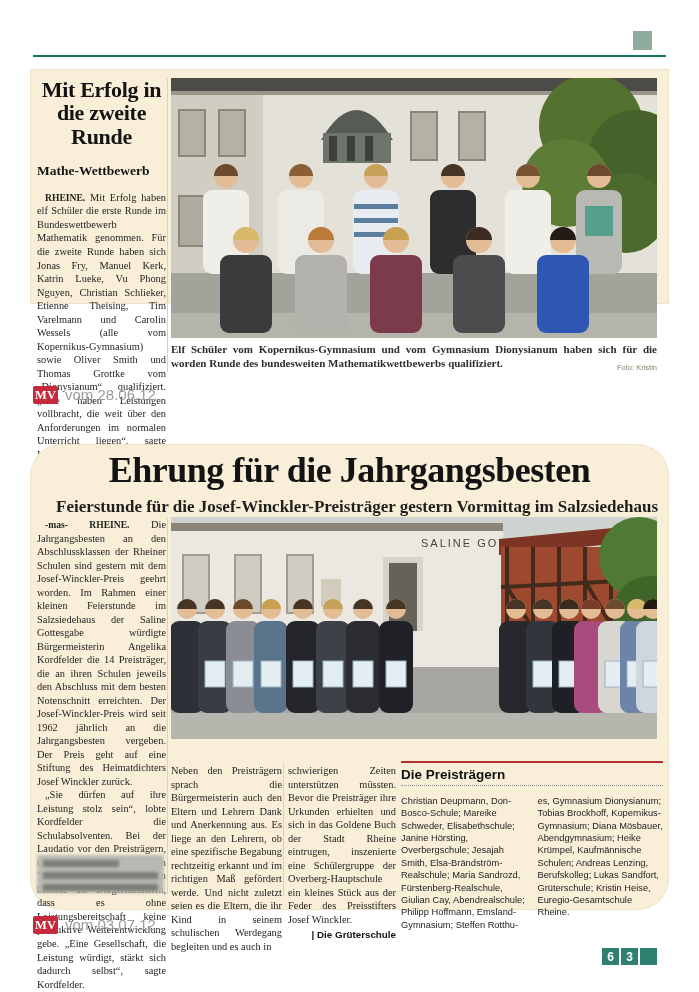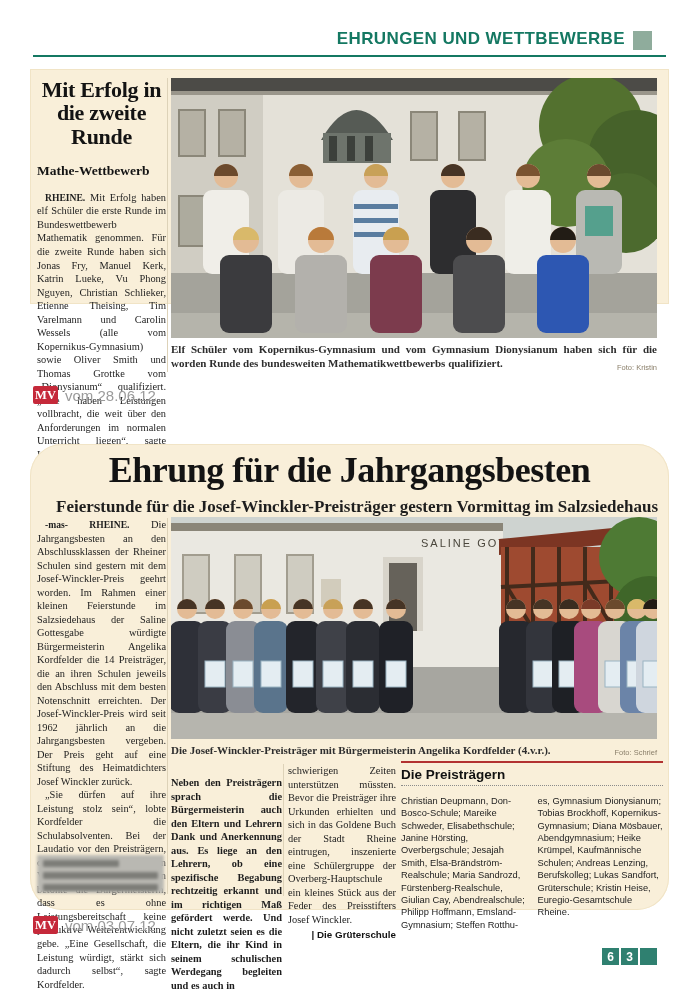--- a/index.html
+++ b/index.html
@@ -33,21 +33,21 @@
   .photo2{left:141px;top:73px;width:486px;height:222px;}
 
   .caption{position:absolute;font-size:11px;font-weight:bold;color:#2e2e2e;line-height:1.3;
     text-align:justify;}
   .caption1{left:141px;top:273px;width:486px;height:32px;}
   .caption2{left:141px;top:299px;width:486px;height:16px;text-align:left;}
   .credit{position:absolute;right:0;bottom:1px;font-size:7.5px;font-weight:normal;color:#8a7f6a;
     font-family:"Liberation Sans",sans-serif;}
 
   
-  .mv-row{position:absolute;left:33px;display:flex;align-items:flex-end;gap:7px;
+  .mv-row{position:absolute;left:33px;display:flex;align-items:flex-start;gap:7px;
     font-family:"Liberation Sans",sans-serif;}
   .mv1{top:386px;} .mv2{top:916px;}
   .mv-badge{width:25px;height:18px;background:#c5293a;color:#fff;font-family:"Liberation Serif",serif;
     font-weight:bold;font-size:12.5px;display:flex;align-items:center;justify-content:center;
     border-radius:2px;}
   .mv-date{font-size:15px;color:#9b9b9b;}
 
   
   .art2-headline{position:absolute;top:5px;left:0;width:100%;text-align:center;font-size:36px;
     font-weight:bold;color:#131313;letter-spacing:-.5px;}
@@ -75,21 +75,20 @@
   
   .footer-pages{position:absolute;right:42px;top:948px;display:flex;gap:2px;}
   .pagebox{width:17px;height:17px;background:#2f8070;color:#fff;font-family:"Liberation Sans",sans-serif;
     font-weight:bold;font-size:12px;display:flex;align-items:center;justify-content:center;}
 </style>
 </head>
 <body>
 
 <div class="page">
 
-  <div class="header-title">EHRUNGEN UND WETTBEWERBE</div>
   <div class="header-square"></div>
   <div class="header-rule"></div>
 
   <div class="clip art1">
     <div class="art1-col">
       <div class="art1-headline">Mit Erfolg in die zweite Runde</div>
       <div class="art1-subhead">Mathe-Wettbewerb</div>
       <p class="art-body indent"><span class="lead">RHEINE.</span><span> Mit Erfolg haben elf Schüler die erste Runde im Bundeswettbewerb Mathematik genommen. Für die zweite Runde haben sich Jonas Fry, Manuel Kerk, Katrin Lueke, Vu Phong Nguyen, Christian Schlieker, Etienne Theising, Tim Varelmann und Carolin Wessels (alle vom Kopernikus-Gymnasium) sowie Oliver Smith und Thomas Grottke vom „Dionysianum“ qualifiziert. „Alle haben Leistungen vollbracht, die weit über den Anforderungen im normalen Unterricht liegen“, sagte Lehrer Gert Broelemann.</span></p>
     </div>
     <div class="vrule" style="left:137px;top:9px;height:294px;"></div>
@@ -285,27 +284,23 @@
             <circle cx="466" cy="92" r="10" fill="#e3bb95"></circle>
             <path d="M 456 92 a 10 10 0 0 1 20 0 z" fill="#d9b96a"></path>
             <rect x="456" y="144" width="20" height="26" fill="#e4edf2" stroke="#9ab4c2"></rect>
             <rect x="465" y="104" width="34" height="92" rx="9" fill="#cfd6de"></rect>
             <circle cx="482" cy="92" r="10" fill="#e3bb95"></circle>
             <path d="M 472 92 a 10 10 0 0 1 20 0 z" fill="#221c15"></path>
             <rect x="472" y="144" width="20" height="26" fill="#e4edf2" stroke="#9ab4c2"></rect>
           </g>
       </svg>
     </div>
-    <div class="caption caption2">
-      <span>Die Josef-Winckler-Preisträger mit Bürgermeisterin Angelika Kordfelder (4.v.r.).</span>
-      <span class="credit">Foto: Schrief</span>
-    </div>
 
     <div class="col2">
-      <p class="art-body" style="margin-top:12px;font-weight:bold;">Neben den Preisträgern sprach die Bürgermeisterin auch den Eltern und Lehrern Dank und Anerkennung aus. Es liege an den Lehrern, ob eine spezifische Begabung rechtzeitig erkannt und im richtigen Maß gefördert werde. Und nicht zuletzt seien es die Eltern, die ihr Kind in seinem schulischen Werdegang begleiten und es auch in</p>
+      <p class="art-body" style="margin-top:0;">Neben den Preisträgern sprach die Bürgermeisterin auch den Eltern und Lehrern Dank und Anerkennung aus. Es liege an den Lehrern, ob eine spezifische Begabung rechtzeitig erkannt und im richtigen Maß gefördert werde. Und nicht zuletzt seien es die Eltern, die ihr Kind in seinem schulischen Werdegang begleiten und es auch in</p>
     </div>
     <div class="vrule" style="left:253px;top:320px;height:132px;"></div>
     <div class="col3">
       <p class="art-body" style="margin-top:0;">schwierigen Zeiten unterstützen müssten. Bevor die Preisträger ihre Urkunden erhielten und sich in das Goldene Buch der Stadt Rheine eintrugen, inszenierte eine Schülergruppe der Overberg-Hauptschule ein kleines Stück aus der Feder des Preisstifters Josef Winckler.</p>
       <div class="col3-tag">| Die Grüterschule</div>
     </div>
 
     <div class="pbox">
       <div class="pbox-rule"></div>
       <div class="pbox-title">Die Preisträgern</div>

